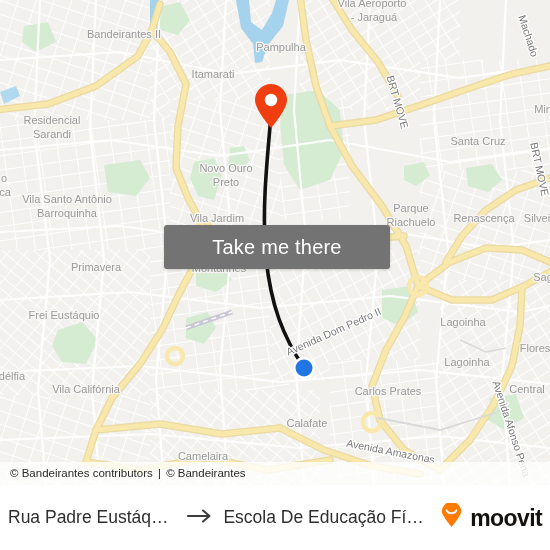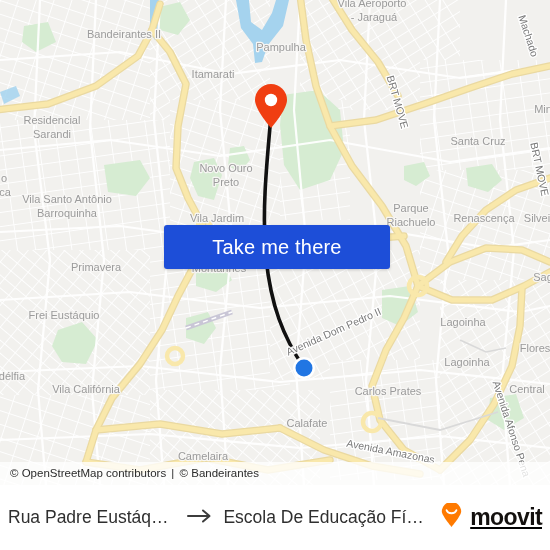--- a/index.html
+++ b/index.html
@@ -45,21 +45,21 @@
     line-height:14px;
     white-space:nowrap;
   }
   #attrib .sep { color:#2b2b2b; padding:0 2px; }
 
   
   #cta {
     position:absolute;
     left:164px; top:225px;
     width:226px; height:44px;
-    background:#1d4ed8;
+    background:#737373;
     border:none; border-radius:3px;
     color:#ffffff;
     font-family:"Liberation Sans", sans-serif;
     font-size:20px;
     letter-spacing:0.2px;
     cursor:pointer;
     box-shadow:0 1px 3px rgba(0,0,0,0.18);
   }
 
   
@@ -71,21 +71,21 @@
     padding:0 8px;
   }
   .endpoint {
     font-size:17.5px; color:#2f2f2f;
     white-space:nowrap; overflow:hidden; text-overflow:ellipsis;
   }
   #from-label { max-width:175px; }
   #to-label   { max-width:215px; }
   .arrow-icon { flex:0 0 auto; line-height:1; }
   #brand {
-    display:flex; align-items:center; gap:8px; flex:0 0 auto;text-decoration:underline;
+    display:flex; align-items:flex-end; gap:8px; flex:0 0 auto;
   }
   #brand-word {
     font-size:23px; font-weight:bold; color:#14110f;
     letter-spacing:-0.6px;
   }
 </style>
 </head>
 <body>
 
 <div id="app">
@@ -272,21 +272,21 @@
         <circle cx="304" cy="368" r="8.5" fill="#2176e3"></circle>
       </g>
 
       <g>
         <path d="M271 128 C271 128, 255 110, 255 100 A16 16 0 1 1 287 100 C287 110, 271 128, 271 128 Z" fill="#f03e11"></path>
         <circle cx="271" cy="100" r="6.2" fill="#ffffff"></circle>
       </g>
     </svg>
 
     <div id="attrib">
-      <span>© OpenStreetMap contributors</span>
+      <span>© Bandeirantes contributors</span>
       <span class="sep">|</span>
       <span>© Bandeirantes</span>
     </div>
   </div>
 
   <button id="cta">Take me there</button>
 
   <div id="footer">
     <span id="from-label" class="endpoint">Rua Padre Eustáquio,…</span>
 

